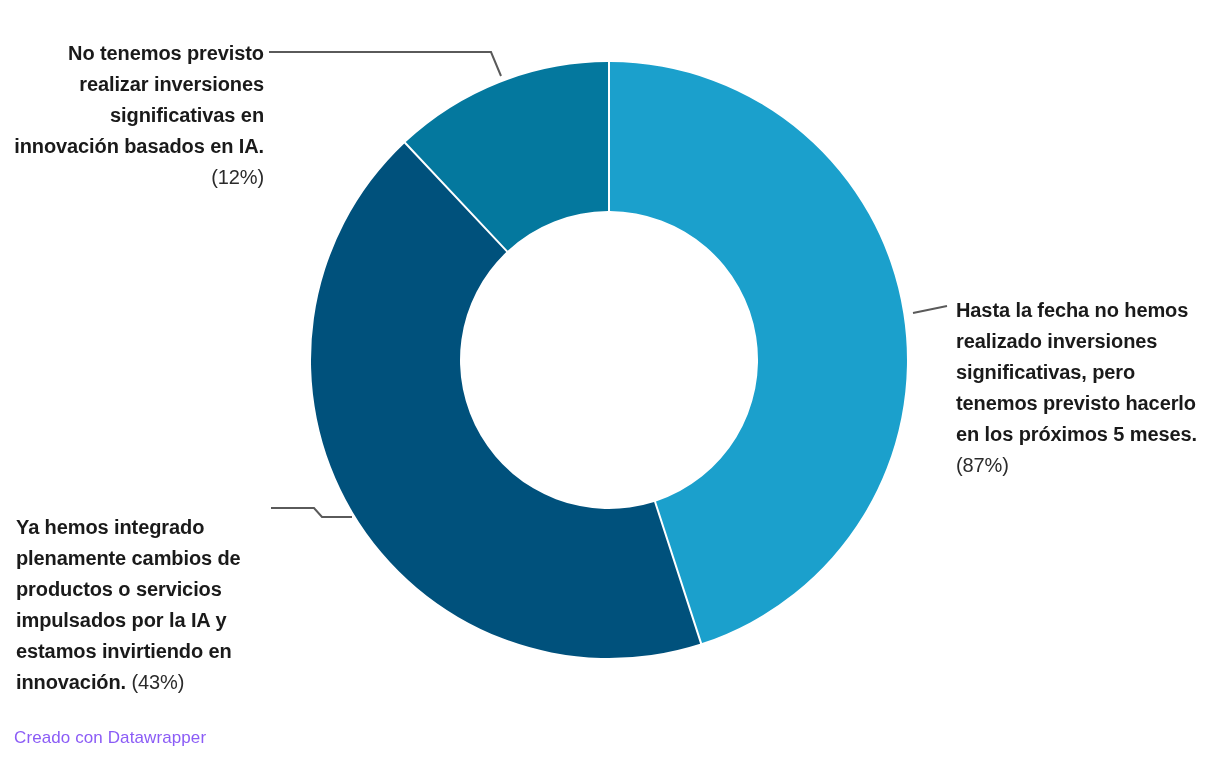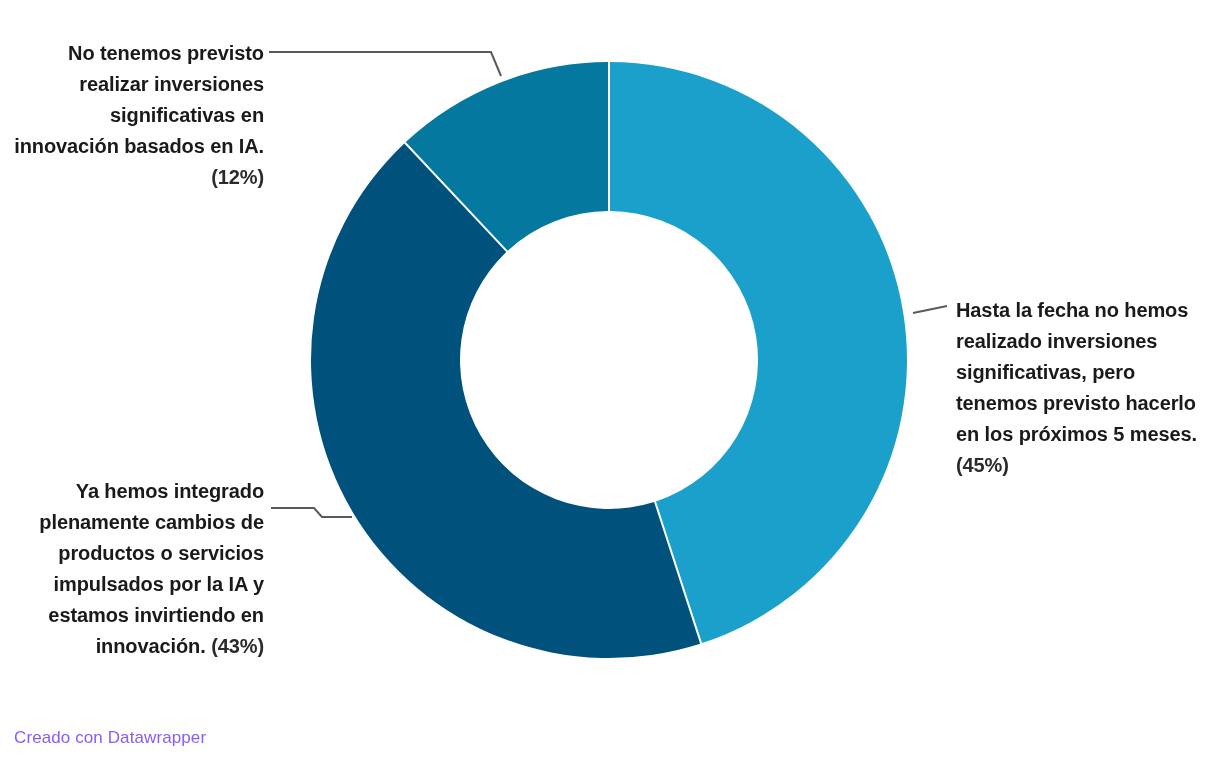--- a/index.html
+++ b/index.html
@@ -31,43 +31,42 @@
   
   .callout {
     position: absolute;
     font-size: 20px;
     line-height: 31px;
     font-weight: bold;
     color: #1a1a1a;
     letter-spacing: -0.1px;
   }
   .callout .pct {
-    font-weight: bold;
+    font-weight: normal;
     color: #2b2b2b;
   }
 
   #label-no-prevista {
     left: 14px;
     top: 38px;
     width: 250px;
     text-align: right;
   }
 
   #label-hasta-fecha {
     left: 956px;
     top: 295px;
     width: 254px;
     text-align: left;
   }
 
   #label-ya-integrado {
     left: 16px;
-    top: 476px;
+    top: 512px;
     width: 248px;
-    text-align: right;
   }
 
   
   #footer-credit {
     position: absolute;
     left: 14px;
     top: 728px;
     font-size: 17px;
     color: #8b5cf6;
     letter-spacing: 0.1px;
@@ -89,19 +88,19 @@
 
     <path fill="none" stroke="#5a5a5a" stroke-width="2" d="M 269 52 L 491 52 L 501 76"></path>
 
     <path fill="none" stroke="#5a5a5a" stroke-width="2" d="M 913 313 L 947 306"></path>
 
     <path fill="none" stroke="#5a5a5a" stroke-width="2" d="M 271 508 L 314 508 L 322 517 L 352 517"></path>
   </svg>
 
   <div class="callout" id="label-no-prevista"><span>No tenemos previsto realizar inversiones significativas en innovación basados en IA.</span> <span class="pct">(12%)</span></div>
 
-  <div class="callout" id="label-hasta-fecha"><span>Hasta la fecha no hemos realizado inversiones significativas, pero tenemos previsto hacerlo en los próximos 5 meses.</span> <span class="pct">(45%)</span></div>
+  <div class="callout" id="label-hasta-fecha"><span>Hasta la fecha no hemos realizado inversiones significativas, pero tenemos previsto hacerlo en los próximos 5 meses.</span> <span class="pct">(87%)</span></div>
 
   <div class="callout" id="label-ya-integrado"><span>Ya hemos integrado plenamente cambios de productos o servicios impulsados por la IA y estamos invirtiendo en innovación.</span> <span class="pct">(43%)</span></div>
 
   <div id="footer-credit">Creado con Datawrapper</div>
 
 </div>
 
 </body></html>

